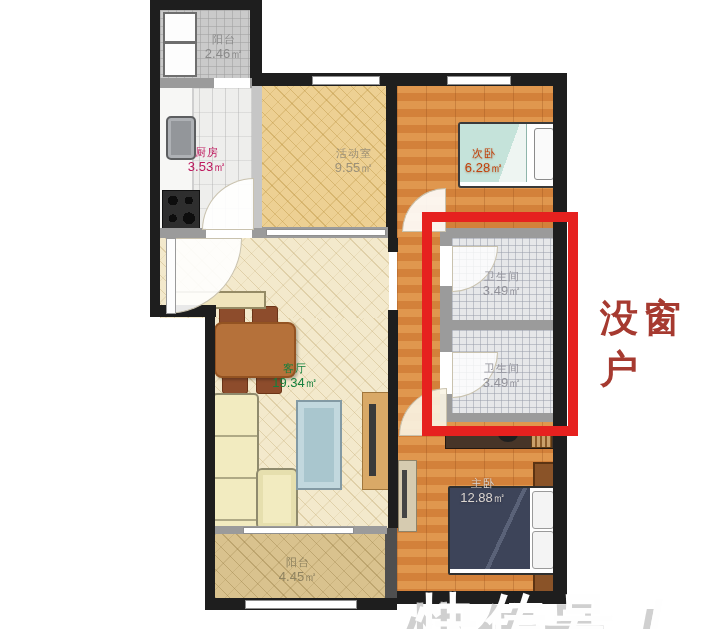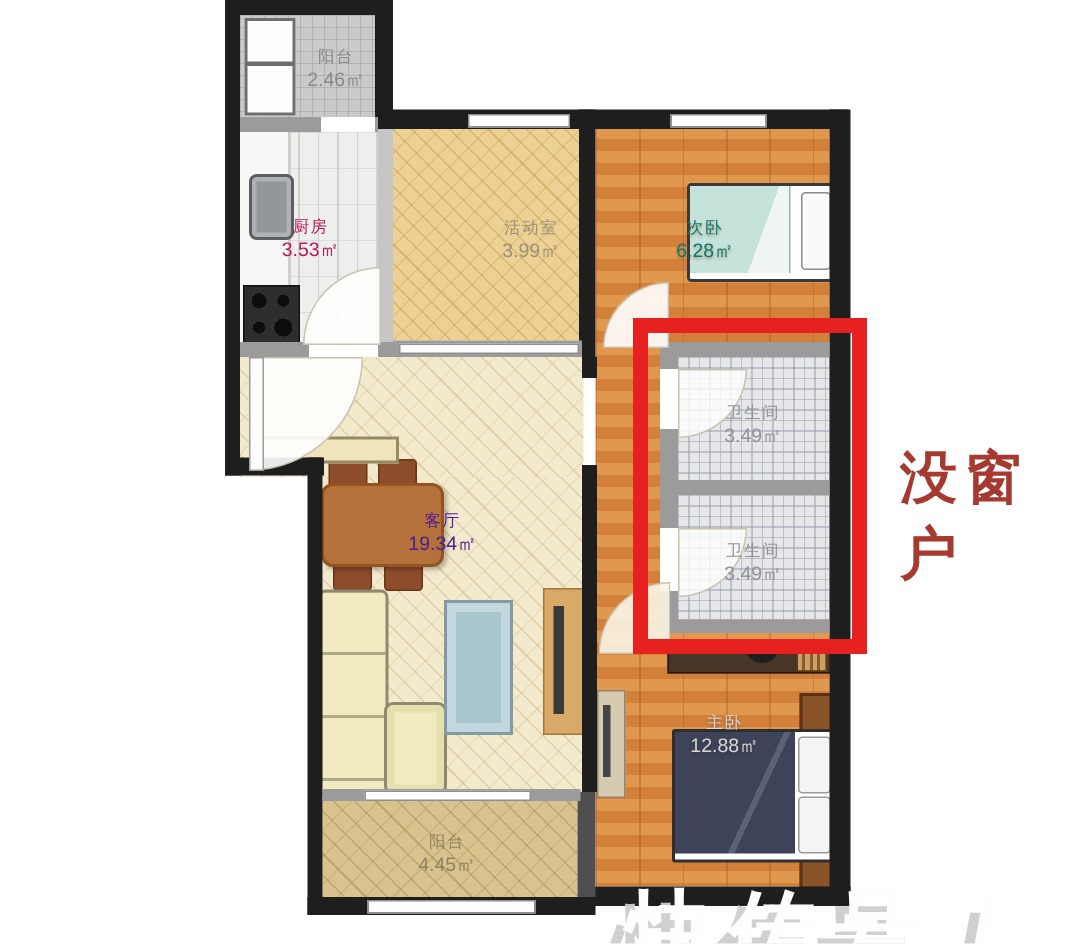--- a/index.html
+++ b/index.html
@@ -163,35 +163,35 @@
 <div class="room-label" style="left:224px;top:47px;color:#8a8a8a;">
   <span class="rname">阳台</span>
   <span class="rarea">2.46㎡</span>
 </div>
 <div class="room-label" style="left:207px;top:160px;color:#be185d;">
   <span class="rname">厨房</span>
   <span class="rarea">3.53㎡</span>
 </div>
 <div class="room-label" style="left:324px;top:161px;color:#9c9179;margin-left:30px;">
   <span class="rname">活动室</span>
-  <span class="rarea">3.99㎡</span>
-</div>
-<div class="room-label" style="left:470px;top:161px;color:#0f766e;text-shadow:0 1px 2px rgba(130,70,20,.45);">
+  <span class="rarea">9.55㎡</span>
+</div>
+<div class="room-label" style="left:484px;top:161px;color:#c2410c;text-shadow:0 1px 2px rgba(130,70,20,.45);">
   <span class="rname">次卧</span>
   <span class="rarea">6.28㎡</span>
 </div>
 <div class="room-label" style="left:502px;top:284px;color:#92929a;">
   <span class="rname">卫生间</span>
   <span class="rarea">3.49㎡</span>
 </div>
 <div class="room-label" style="left:502px;top:376px;color:#92929a;">
   <span class="rname">卫生间</span>
   <span class="rarea">3.49㎡</span>
 </div>
-<div class="room-label" style="left:295px;top:356px;color:#4c1d95;">
+<div class="room-label" style="left:295px;top:376px;color:#15803d;">
   <span class="rname">客厅</span>
   <span class="rarea">19.34㎡</span>
 </div>
 <div class="room-label" style="left:298px;top:570px;color:#8f8360;">
   <span class="rname">阳台</span>
   <span class="rarea">4.45㎡</span>
 </div>
 <div class="room-label" style="left:483px;top:491px;color:#dcd6d0;text-shadow:0 1px 2px rgba(40,40,60,.5);">
   <span class="rname">主卧</span>
   <span class="rarea">12.88㎡</span>

